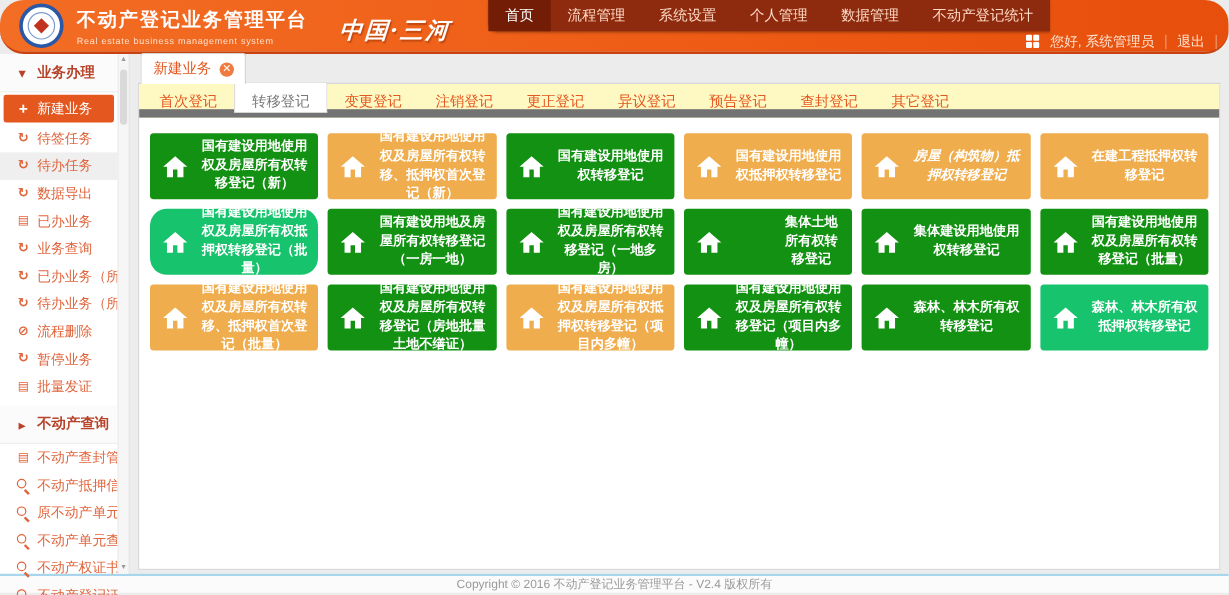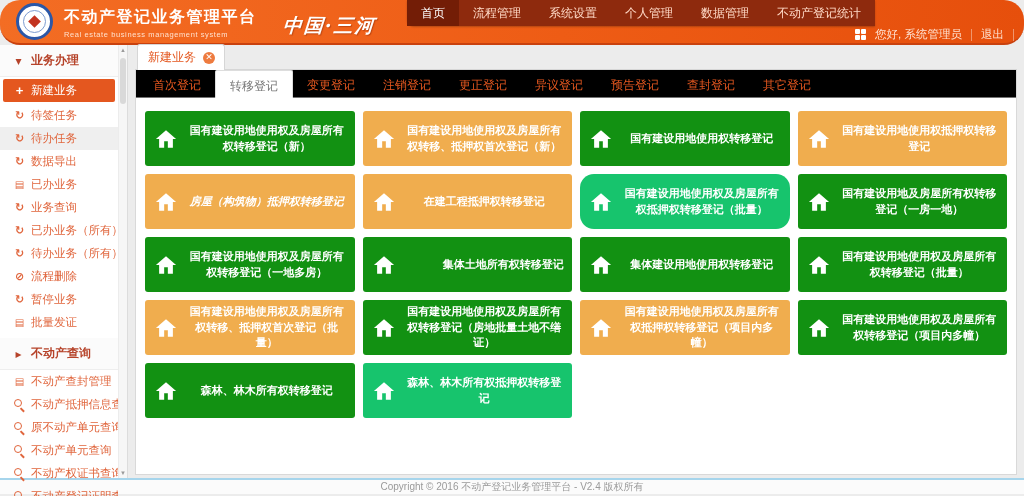--- a/index.html
+++ b/index.html
@@ -27,21 +27,21 @@
   .user-row { position:absolute; right:10px; top:27px; display:flex; align-items:center; gap:9px;
               color:#ffe2d2; font-size:11.5px; }
   .user-row .sep { width:1px; height:12px; background:rgba(255,255,255,.4); }
   .grid-ic { width:11px; height:11px; display:grid; grid-template-columns:1fr 1fr; gap:1.5px; }
   .grid-ic span { background:#fff; border-radius:1px; }
 
   
   .bodyrow { display:flex; height:433px; }
 
   
-  .sidebar { position:relative; width:128px; background:#fff; border-right:1px solid #dcdcdc; padding-right:9px; }
+  .sidebar { position:relative; width:108px; background:#fff; border-right:1px solid #dcdcdc; padding-right:9px; }
   .sb-head { display:flex; align-items:center; gap:6px; padding:7px 6px 7px 12px; font-size:12px; font-weight:bold;
              color:#b6432a; background:#fbfbfb; border-bottom:1px solid #eee; cursor:pointer; }
   .sb-item { display:flex; align-items:center; gap:5px; padding:4px 4px 4px 13px; font-size:11.5px;
              color:#e0653c; cursor:pointer; white-space:nowrap; overflow:hidden; }
   .sb-item.active { background:#e4571f; color:#fff; margin:2px 3px; border-radius:2px; padding-left:10px; }
   .sb-item.hover { background:#efefef;text-align:right; }
   .ic { display:inline-flex; width:13px; min-width:13px; height:13px; align-items:center; justify-content:center;
         font-size:11px; line-height:1; position:relative; }
   .ic-plus::before { content:"+"; font-weight:bold; font-size:13px; }
   .ic-refresh::before { content:"↻"; font-weight:bold; }
@@ -60,25 +60,25 @@
 
   
   .main { flex:1; display:flex; flex-direction:column; background:#ececec; padding:0 7px; }
   .wintab-bar { height:25px; display:flex; align-items:flex-end; border-bottom:1px solid #d6d6d6; }
   .wintab { display:flex; align-items:center; gap:7px; background:#fff; border:1px solid #d6d6d6; border-bottom:none;
             border-radius:3px 3px 0 0; padding:4px 9px 4px 10px; font-size:12px; color:#e4571f; margin-left:2px;
             position:relative; top:1px; cursor:pointer; }
   .close-ic { width:12px; height:12px; border-radius:50%; background:#ee7b3f; color:#fff; font-size:9px;
               display:flex; align-items:center; justify-content:center; line-height:1; cursor:pointer; }
   .panel { flex:1; background:#fff; border:1px solid #d9d9d9; border-top:none; margin-bottom:3px; }
-  .subtabs { display:flex; background:#000000; border-bottom:1px solid #737373; padding:0 3px; height:28px; }
+  .subtabs { display:flex; background:#fef9c3; border-bottom:7px solid #737373; padding:0 3px; height:28px;align-items:center; }
   .subtab { padding:7px 14px 0 14px; font-size:12px; color:#e4571f; cursor:pointer; }
   .subtab.active { background:#fff; border:1px solid #ddd; border-bottom:1px solid #fff; margin-bottom:-1px;
                    border-radius:2px 2px 0 0; color:#777; }
-  .tiles { display:grid; grid-template-columns:repeat(4,1fr); gap:8px; padding:13px 9px; }
+  .tiles { display:grid; grid-template-columns:repeat(6,1fr); gap:8px; padding:13px 9px; }
   .tile { height:55px; border-radius:3px; display:flex; align-items:center; color:#fff; cursor:pointer; }
   .tile-ic { width:42px; min-width:42px; display:flex; justify-content:center; }
   .tile-label { flex:1; font-size:11px; font-weight:bold; text-align:center; padding-right:8px; line-height:1.45; }
 
   
   .footer { height:16px; border-top:2px solid #a6d5ec; background:#fbfbfb; display:flex;
             align-items:center; justify-content:center; font-size:10px; color:#9a9a9a; }
 </style>
 </head>
 <body>

